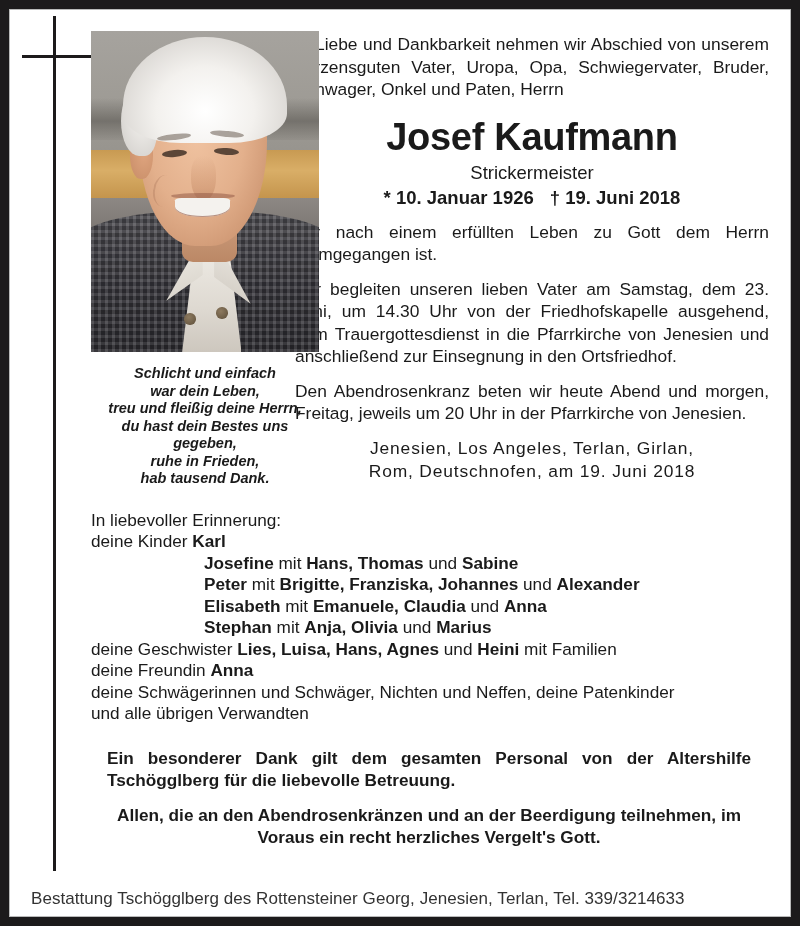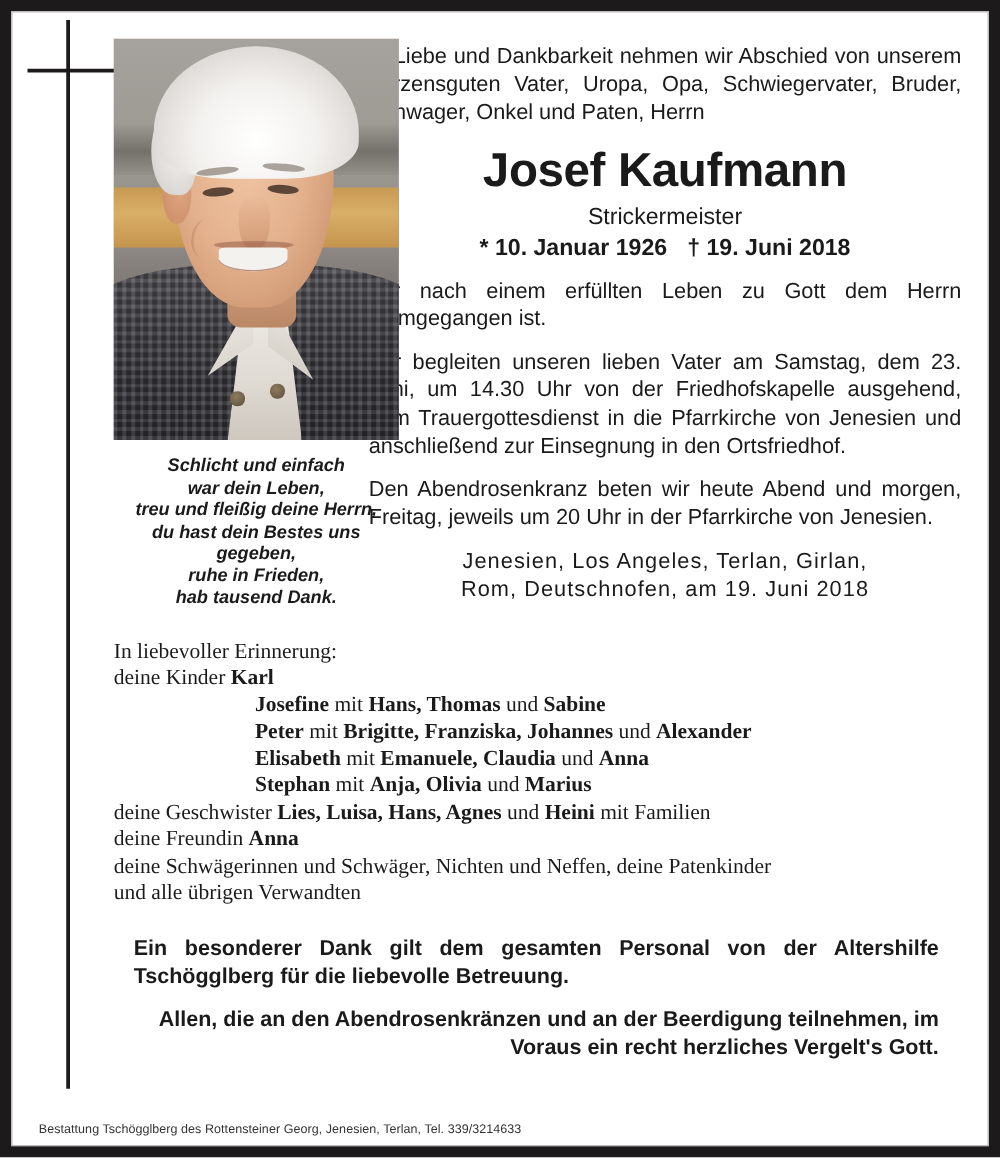--- a/index.html
+++ b/index.html
@@ -244,44 +244,44 @@
     margin: 0;
     text-align: center;
   }
 
   
   .family {
     margin: 22px 0 0 60px;
     font-size: 17.2px;
     line-height: 21.5px;
   }
-  .family .line { white-space: nowrap; font-family: Liberation Serif, serif; }
+  .family .line { white-space: nowrap; }
   .family .indent { padding-left: 113px; }
   .family b { font-weight: bold; }
 
   
   .closing {
     margin: 22px 0 0 60px;
     width: 660px;
   }
   .closing p {
     font-size: 17.2px;
     line-height: 22px;
     margin: 0 0 13px 16px;
     text-align: justify;
     font-weight: bold;
   }
-  .closing p.nojust { text-align: right; }
+  .closing p.nojust { text-align: center; }
 
   
   .footer {
     position: absolute;
     left: 22px;
     bottom: 8px;
-    font-size: 10px;
+    font-size: 17px;
     color: #333;
     letter-spacing: 0.05px;
   }
 </style>
 </head>
 <body>
 
 <div class="notice">
   <div class="inner-rule"></div>
 

